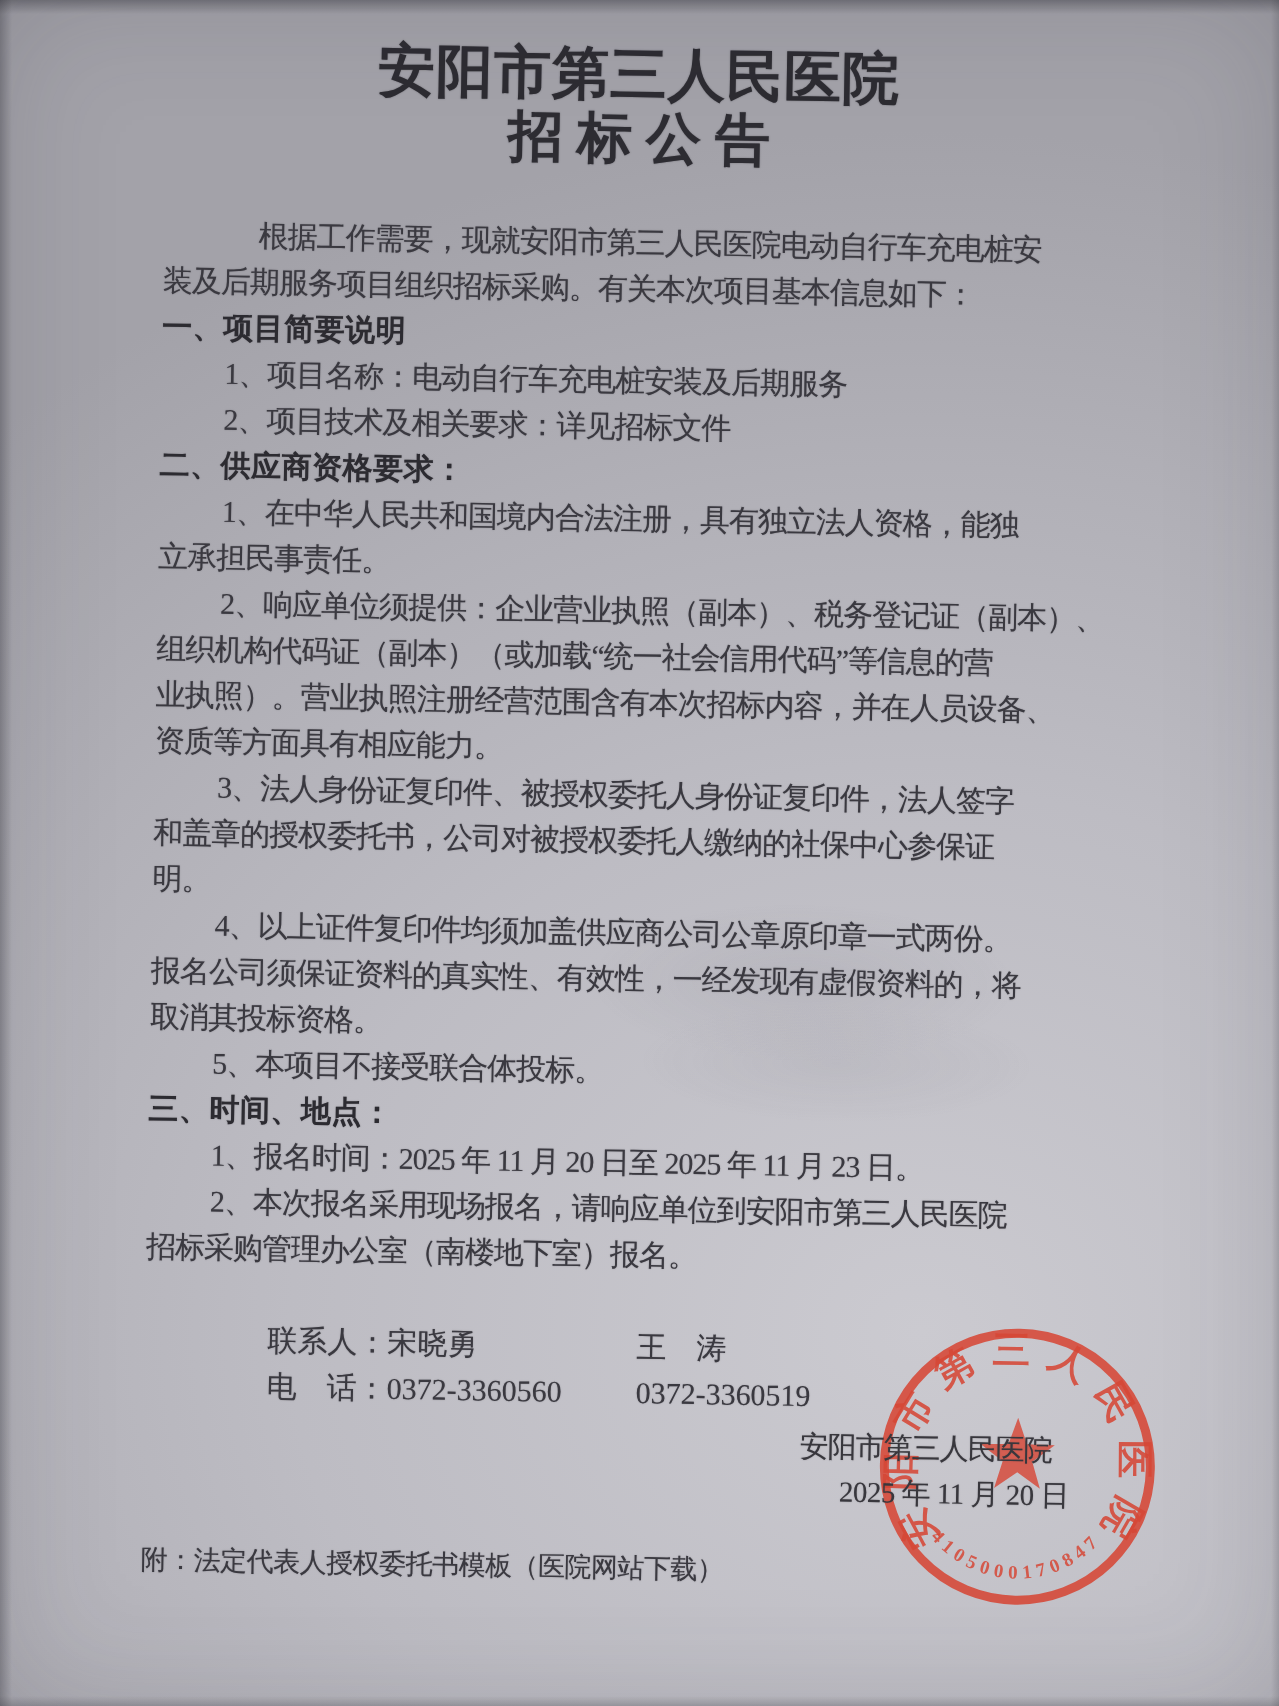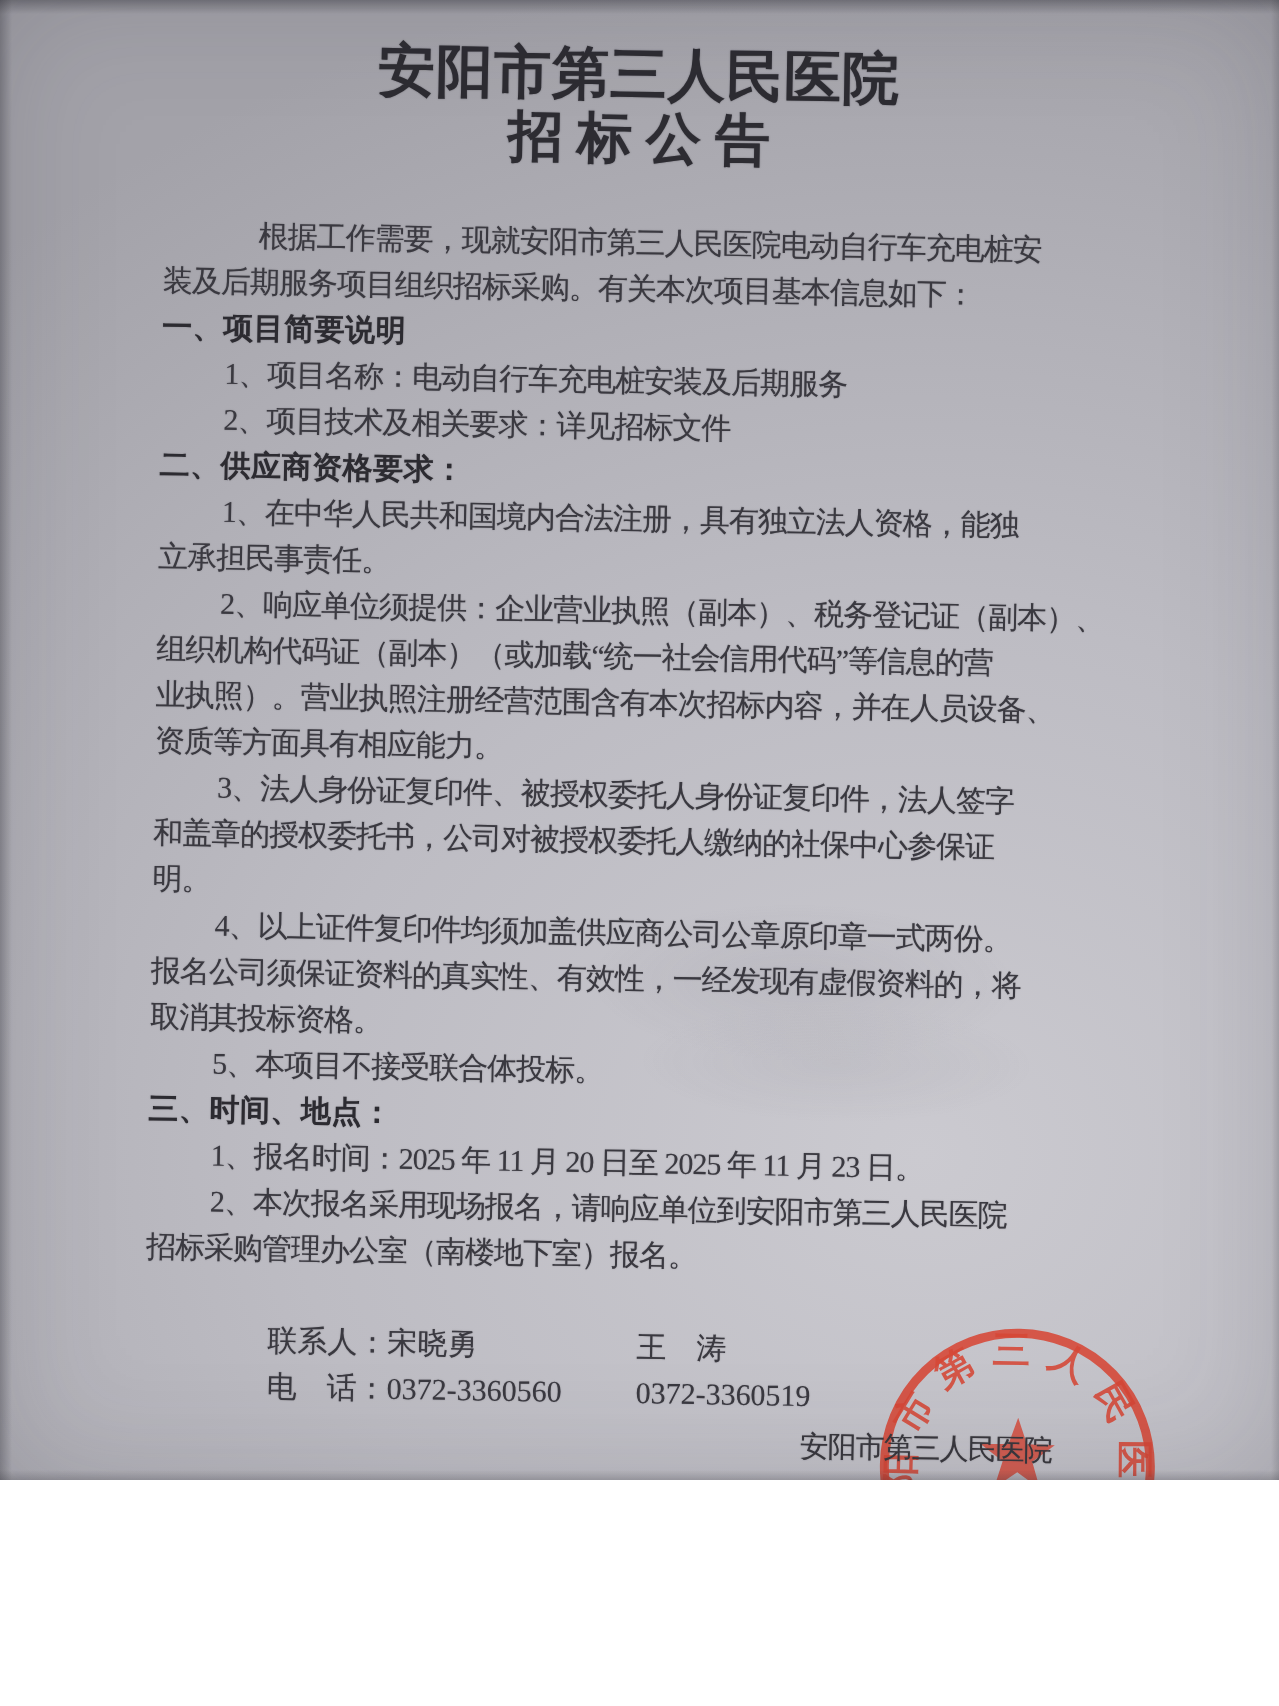--- a/index.html
+++ b/index.html
@@ -1,18 +1,18 @@
 <!DOCTYPE html>
 <html><head>
 <meta charset="utf-8">
 <style>
   html,body{margin:0;padding:0;}
   .page{
     position:relative;
-    width:1279px;height:1480px;
+    width:1279px;height:1706px;
     overflow:hidden;
     background:
       radial-gradient(ellipse 1400px 1200px at 72% 78%, #cbcad0 0%, #bdbcc3 45%, #b1b0b7 72%, #a3a2a9 100%);
     font-family:"Liberation Serif","DejaVu Serif",serif;
   }
   
   .edge-top{position:absolute;left:0;top:0;width:100%;height:14px;
     background:linear-gradient(180deg,rgba(40,40,48,.38),rgba(40,40,48,0));}
   .edge-left{position:absolute;left:0;top:0;width:12px;height:100%;
     background:linear-gradient(90deg,rgba(40,40,48,.30),rgba(40,40,48,0));}

